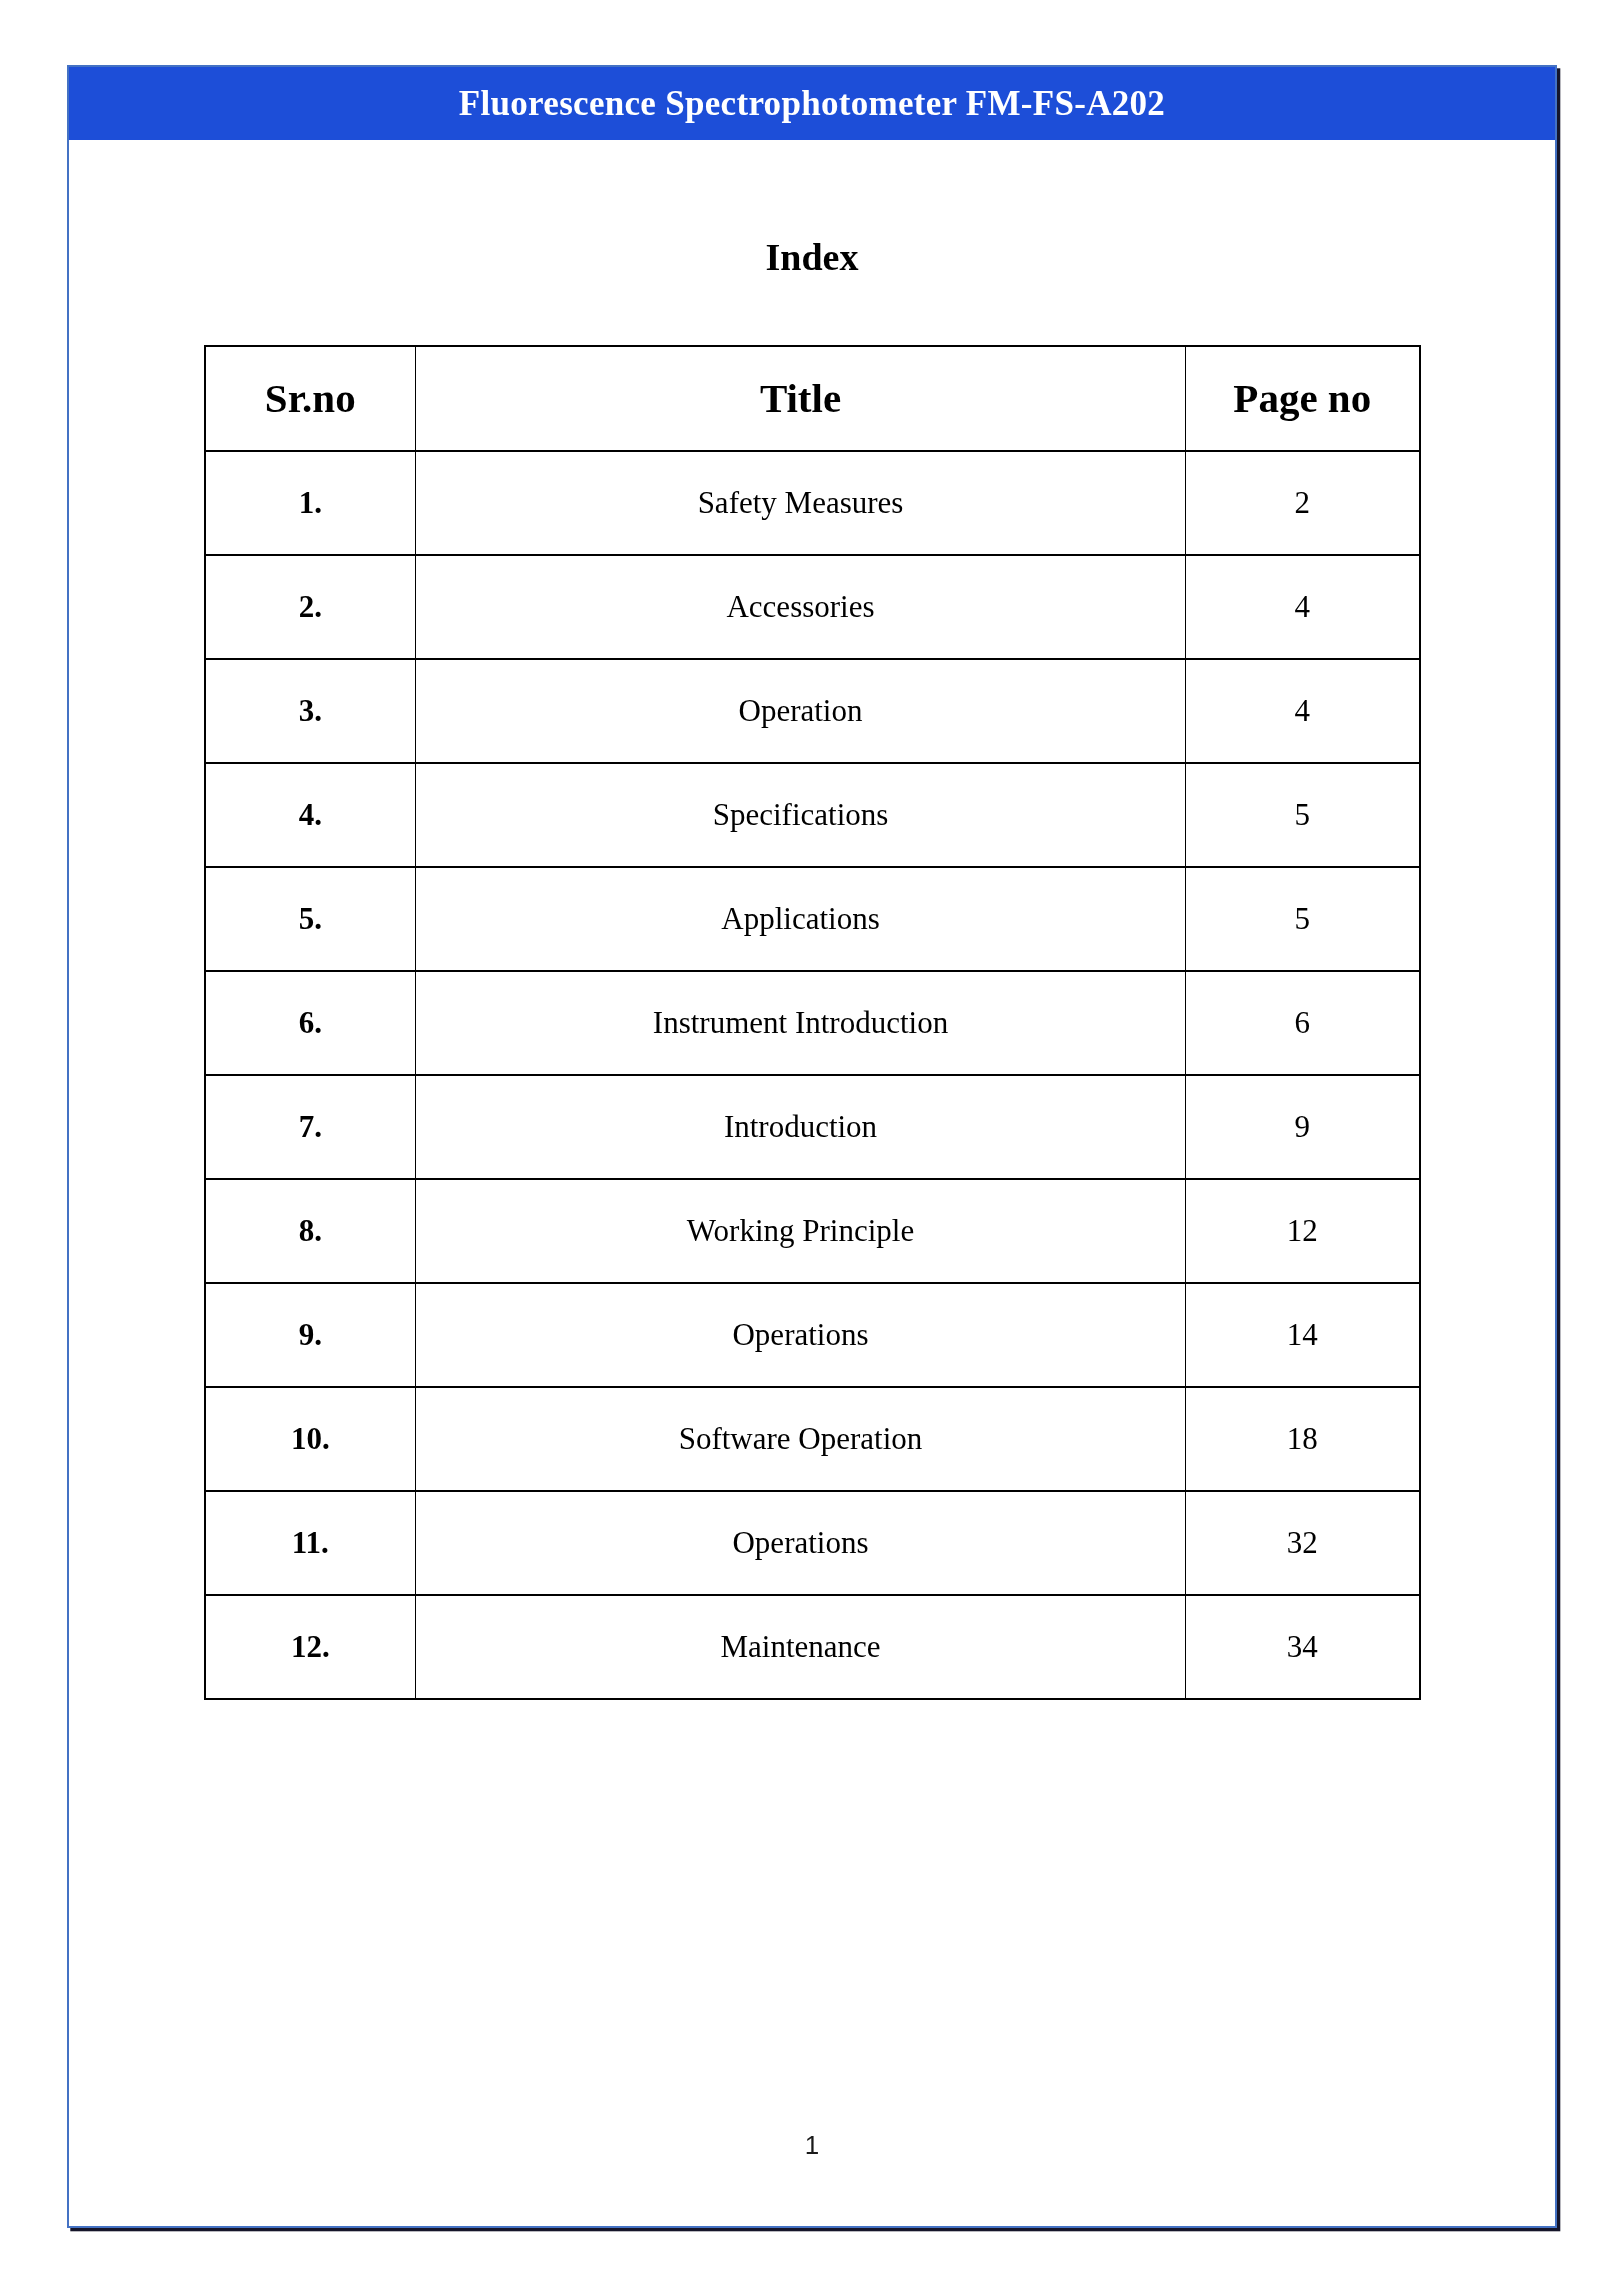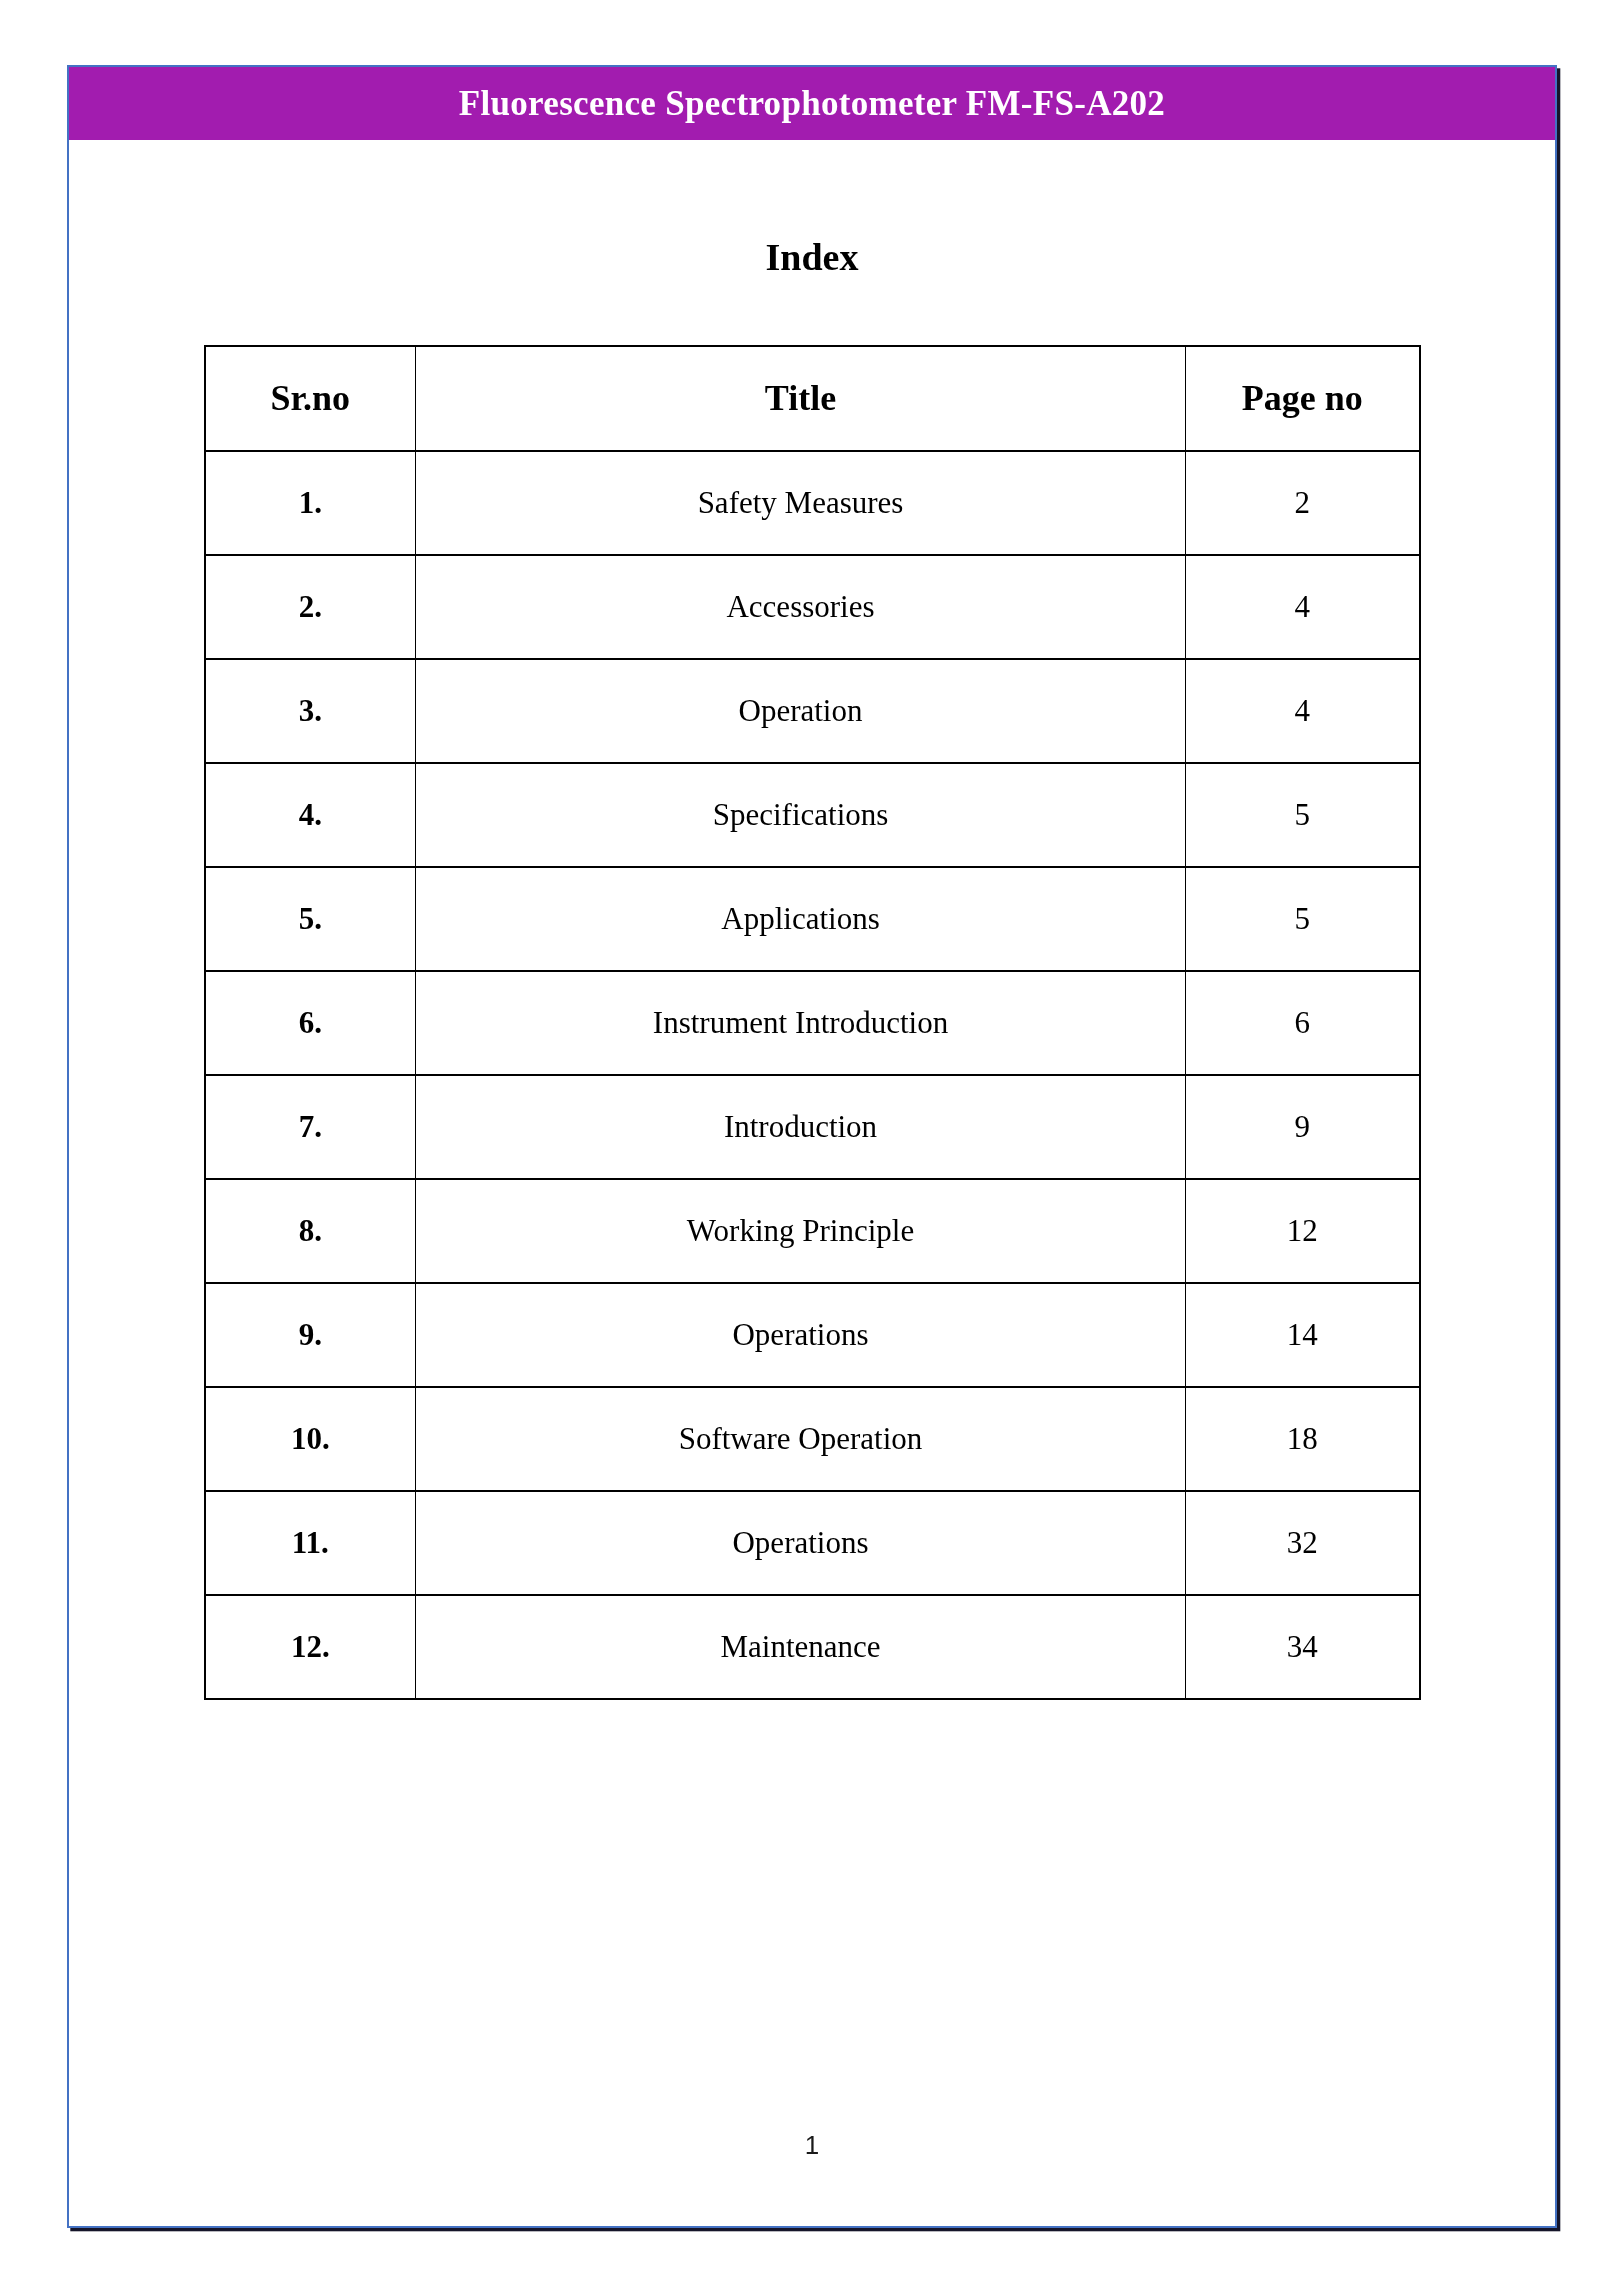--- a/index.html
+++ b/index.html
@@ -22,21 +22,21 @@
     top: 65px;
     width: 1486px;
     height: 2159px;
     background: #ffffff;
     border: 2px solid #4472C4;
     box-shadow: 3.3px 3.3px 0 #15152a;
   }
   .header-bar {
     width: 100%;
     height: 73px;
-    background: #a21caf;
+    background: #1d4ed8;
     display: flex;
     align-items: center;
     justify-content: center;
   }
   .header-title {
     color: #ffffff;
     font-weight: bold;
     font-size: 35px;
     letter-spacing: 0.3px;
     white-space: nowrap;
@@ -61,21 +61,21 @@
     border-right: 1.3px solid #000000;
     border-top: 2.6px solid #000000;
     border-bottom: 2.6px solid #000000;
     text-align: center;
     vertical-align: middle;
     padding: 0;
   }
   .index-table thead tr { height: 105px; }
   .index-table tbody tr { height: 104px; }
   .index-table th {
-    font-size: 36px;
+    font-size: 41px;
     font-weight: bold;
   }
   .index-table td {
     font-size: 31px;
     font-weight: normal;
   }
   .index-table td.srno-cell {
     font-weight: bold;
   }
   .page-number {

